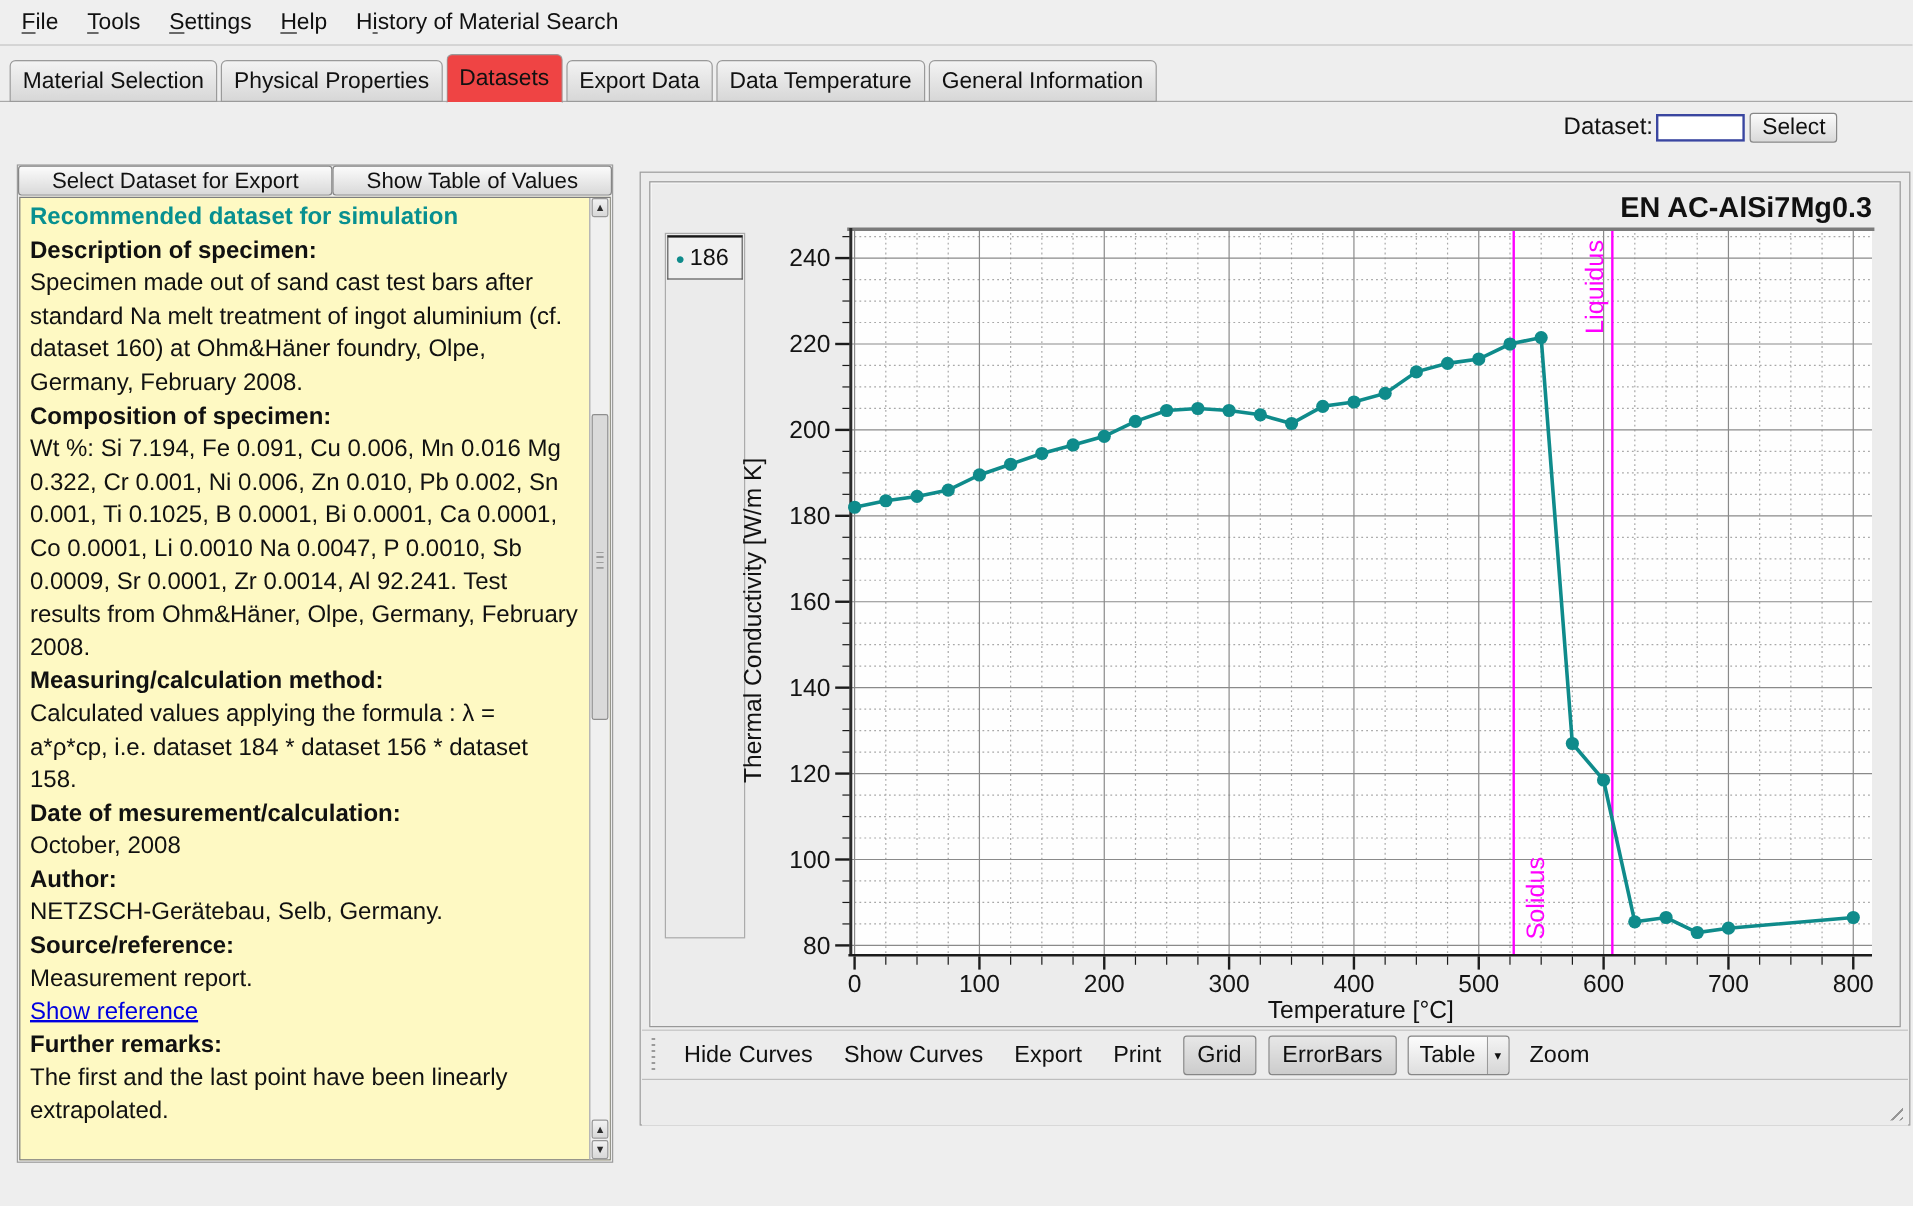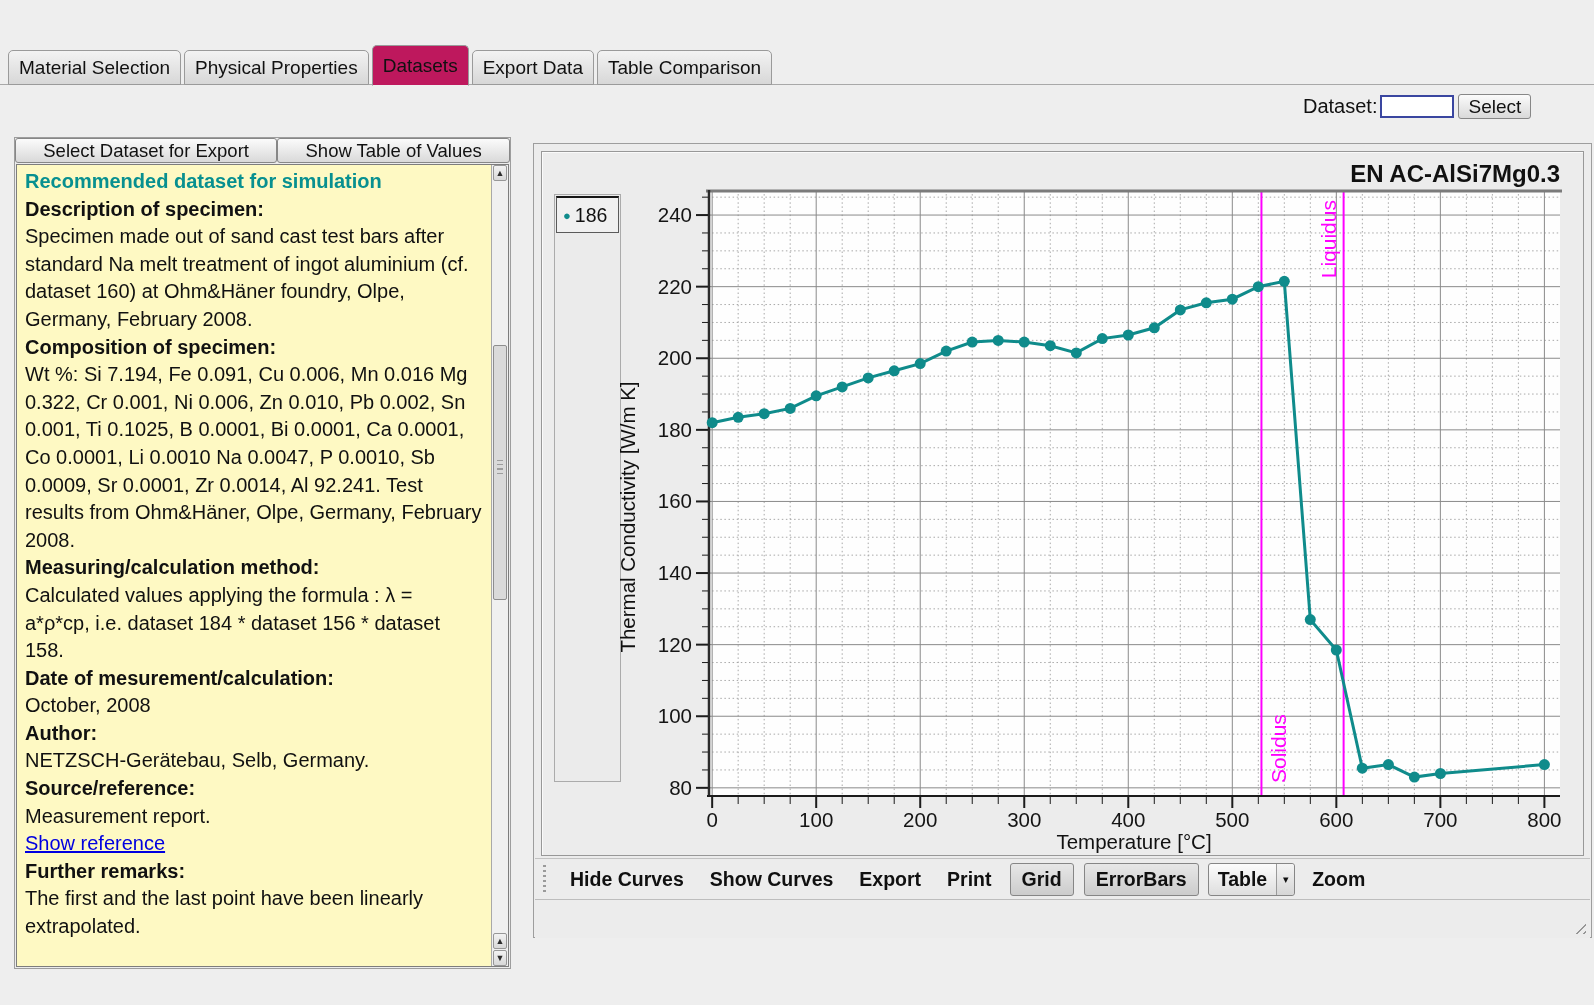--- a/index.html
+++ b/index.html
@@ -18,21 +18,21 @@
   .menu-item u { text-underline-offset:3px; }
   
   .tabline { position:absolute; top:84px; left:0; width:100%; height:1px; background:#a8a8a8; z-index:1; }
   .tabs { position:absolute; top:44px; left:8px; height:41px; display:flex; align-items:flex-end; z-index:2; }
   .tab {
     height:35px; line-height:33px; padding:0 10px; margin-right:3px; font-size:19px;
     background:linear-gradient(#f3f3f3,#d7d7d7); border:1px solid #9a9a9a;
     border-radius:5px 5px 0 0; white-space:nowrap;
   }
   .tab.active {
-    height:41px; line-height:39px; background:#be185d; border-bottom:1px solid #efefef;
+    height:41px; line-height:39px; background:#ef4444; border-bottom:1px solid #efefef;
     margin-bottom:-1px; z-index:3; position:relative;
   }
   
   .page-title { position:absolute; left:16px; top:94px; font-size:21px; font-weight:700; }
   .dataset-controls { position:absolute; left:1303px; top:94px; display:flex; align-items:center; font-size:20px; }
   .dataset-input {
     width:74px; height:23px; margin-left:3px; border:2px solid #3a46a0; background:#fff;
     font-family:"Liberation Sans",sans-serif; font-size:16px; padding:0 3px;
   }
   .btn3d {
@@ -92,21 +92,21 @@
   #chart-svg text { font-family:"Liberation Sans",sans-serif; }
   
   .chart-toolbar {
     position:absolute; left:1px; right:1px; top:714px; height:42px; background:#ececec;
     border-top:1px solid #c2c2c2; border-bottom:1px solid #bdbdbd;
     display:flex; align-items:center; padding-left:7px;
   }
   .tb-handle { width:5px; height:28px; margin-right:10px;
     background:repeating-linear-gradient(180deg,#9a9a9a 0 2px, transparent 2px 5px) center/3px 100% no-repeat; }
   .tb-item { display:flex; align-items:stretch; font-size:19.5px; color:#101010; white-space:nowrap; }
-  .tb-item .tb-label { padding:5px 13px;font-weight:bold; }
+  .tb-item .tb-label { padding:5px 13px; }
   .tb-item .tb-arrow { display:none; }
   .tb-item.k-toggle { background:linear-gradient(#e7e7e7,#cccccc); border:1px solid #868686; border-radius:3px; margin:0 5px; }
   .tb-item.k-toggle .tb-label { padding:4px 11px; }
   .tb-item.k-combo { background:linear-gradient(#fcfcfc,#dedede); border:1px solid #868686; border-radius:3px; margin:0 4px; }
   .tb-item.k-combo .tb-label { padding:4px 9px; }
   .tb-item.k-combo .tb-arrow {
     display:flex; align-items:center; justify-content:center; width:18px; font-size:11px;
     border-left:1px solid #9a9a9a; background:linear-gradient(#f4f4f4,#d6d6d6); border-radius:0 3px 3px 0;
   }
   
@@ -115,29 +115,38 @@
     position:absolute; right:4px; bottom:4px; width:15px; height:15px;
     background:repeating-linear-gradient(135deg, transparent 0 3.5px, #969696 3.5px 5px);
     clip-path:polygon(100% 0, 100% 100%, 0 100%);
   }
 </style>
 </head>
 <body>
 
 <div id="app">
 
+  <div class="menubar">
+
+  <span class="menu-item"><u>F</u>ile</span>
+      <span class="menu-item"><u>T</u>ools</span>
+      <span class="menu-item"><u>S</u>ettings</span>
+      <span class="menu-item"><u>H</u>elp</span>
+      <span class="menu-item">H<u>i</u>story of Material Search</span>
+    </div>
 
   <div class="tabline"></div>
   <div class="tabs">
 
   <span class="tab">Material Selection</span>
       <span class="tab">Physical Properties</span>
       <span class="tab active">Datasets</span>
       <span class="tab">Export Data</span>
-      <span class="tab">Table Comparison</span>
+      <span class="tab">Data Temperature</span>
+      <span class="tab">General Information</span>
     </div>
 
   <div class="dataset-controls">
     <span>Dataset:</span>
     <input class="dataset-input" value="" style="">
     <button class="btn3d dataset-select">Select</button>
   </div>
 
   <div class="left-panel">
     <div class="lp-buttons">

